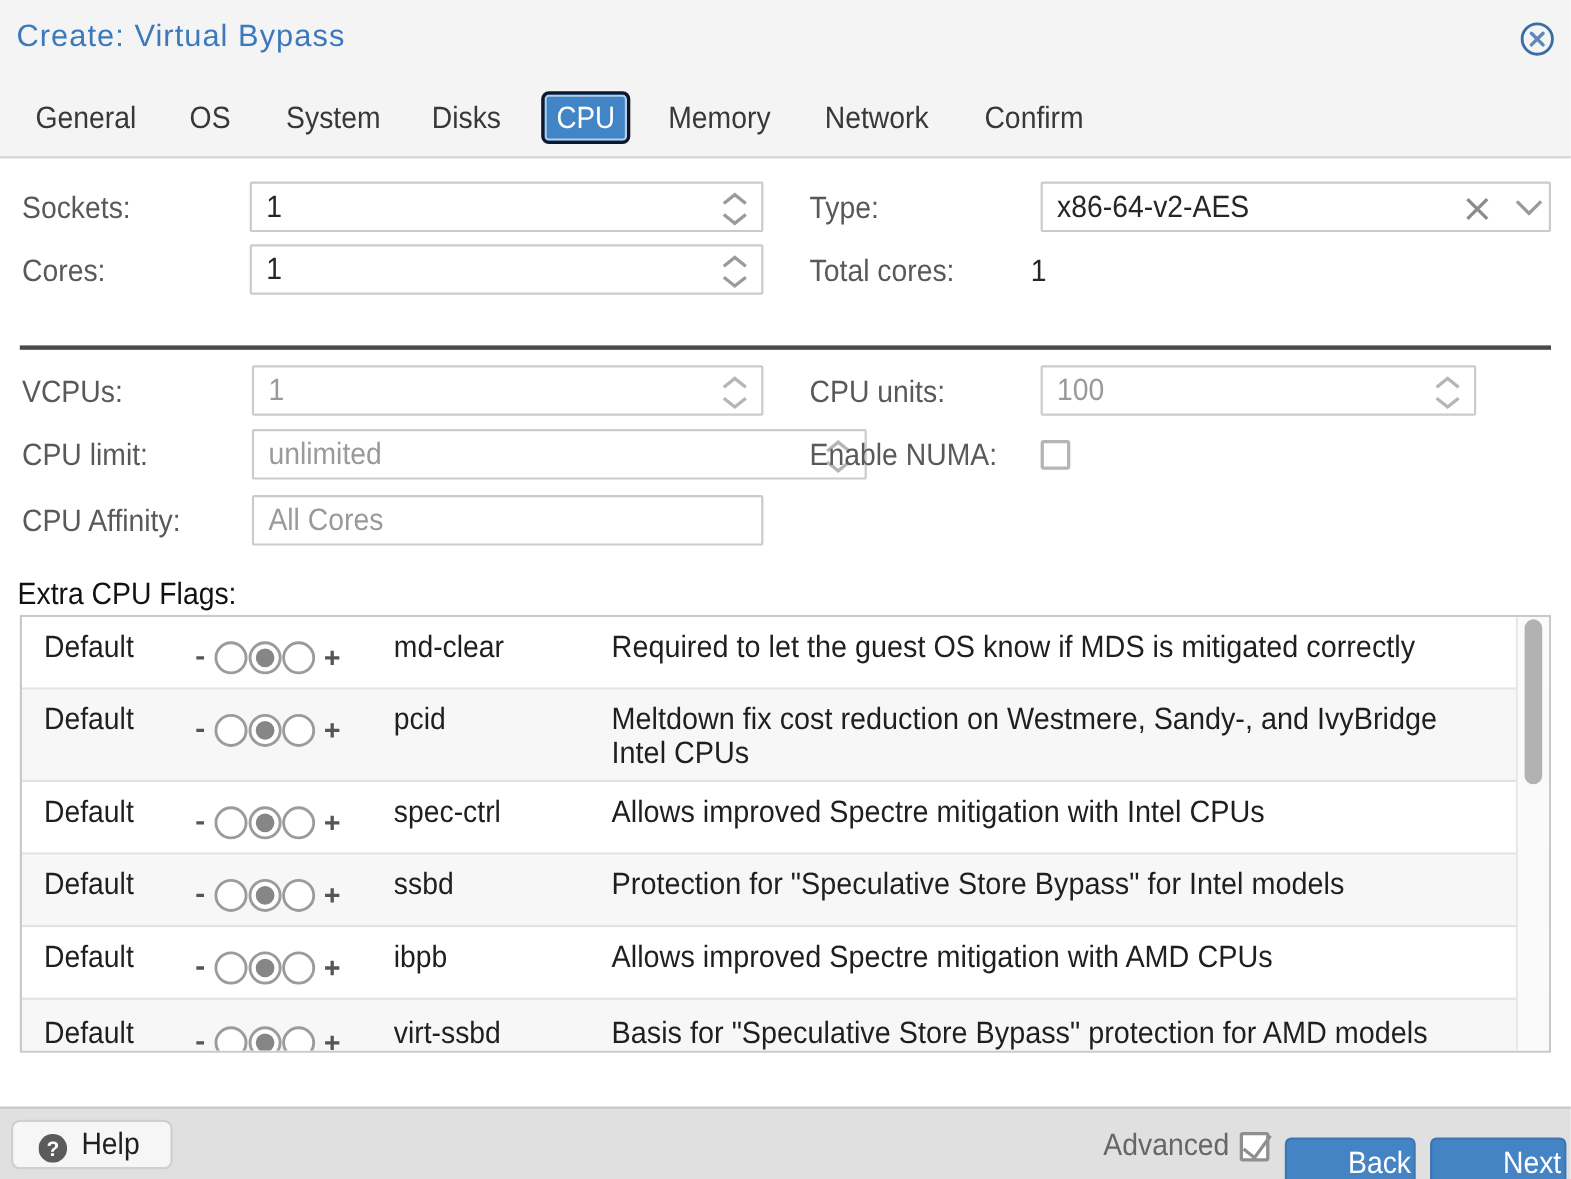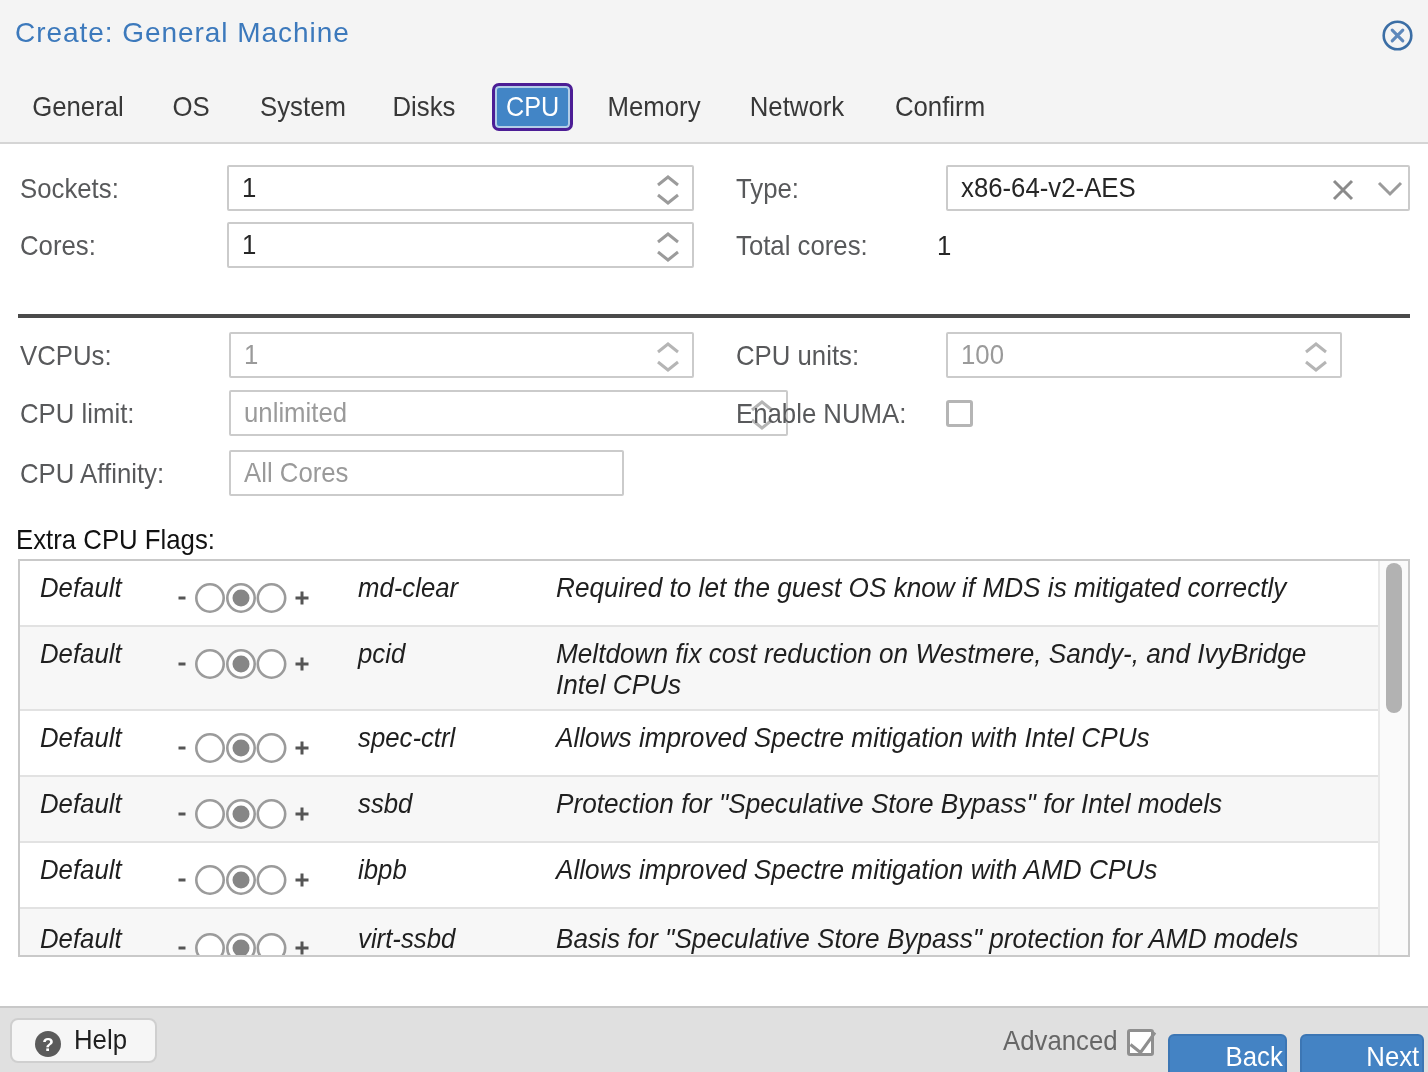--- a/index.html
+++ b/index.html
@@ -7,56 +7,56 @@
 body { font-family:"Liberation Sans", sans-serif; background:#fff; position:relative; font-size:28px; }
 .abs { position:absolute; }
 .tx { transform:scaleX(0.92); transform-origin:left center; white-space:nowrap; }
 
 
 .header { position:absolute; left:0; top:0; width:1428px; height:144px; background:#f4f4f4; border-bottom:2px solid #d5d5d5; }
 .title { position:absolute; left:15px; top:17px; font-size:28px; color:#3c79bc; letter-spacing:0.95px; white-space:nowrap; }
 
 
 .tab { position:absolute; top:91px; font-size:28px; color:#383838; white-space:nowrap; transform:translateX(-50%) scaleX(0.92); }
-.tabactive { position:absolute; left:492px; top:83px; width:81px; height:48px; background:#4285c6; border:3px solid #4c1d95; border-radius:7px; box-shadow:inset 0 0 0 2px rgba(255,255,255,0.6); color:#fff; font-size:28px; text-align:center; line-height:41px; }
+.tabactive { position:absolute; left:492px; top:83px; width:81px; height:48px; background:#4285c6; border:3px solid #0f172a; border-radius:7px; box-shadow:inset 0 0 0 2px rgba(255,255,255,0.6); color:#fff; font-size:28px; text-align:center; line-height:41px; }
 
 
 .lbl { position:absolute; font-size:28px; color:#58595b; white-space:nowrap; transform:scaleX(0.92); transform-origin:left center; }
 .field { position:absolute; height:46px; background:#fff; border:2px solid #cbcbcb; border-radius:2px; font-size:28px; color:#262626; line-height:41px; white-space:nowrap; }
 .field > .val { display:inline-block; margin-left:13px; transform:scaleX(0.92); transform-origin:left center; }
 .dis { color:#9a9a9a; }
 .spinner { position:absolute; right:6px; top:5px; }
 
 .divider { position:absolute; left:18px; top:314px; width:1392px; height:4px; background:#4a4a4a; }
 
 
 .cb { position:absolute; width:27px; height:27px; border:3px solid #b5b5b5; border-radius:3px; background:#fff; }
 
 
 .ftable { position:absolute; left:18px; top:559px; width:1392px; height:398px; border:2px solid #c9c9c9; background:#fff; overflow:hidden; }
-.frow { position:relative; width:100%; border-bottom:2px solid #e2e2e2; background:#fff;font-style:italic; }
+.frow { position:relative; width:100%; border-bottom:2px solid #e2e2e2; background:#fff; }
 .frow.alt { background:#f7f7f7; }
 .fdef { position:absolute; left:20px; top:11px; font-size:28px; color:#1f1f1f; transform:scaleX(0.92); transform-origin:left center; white-space:nowrap; }
 .fname { position:absolute; left:338px; top:11px; font-size:28px; color:#1f1f1f; transform:scaleX(0.92); transform-origin:left center; white-space:nowrap; }
 .fdesc { position:absolute; left:536px; top:11px; width:860px; font-size:28px; color:#1f1f1f; line-height:31px; transform:scaleX(0.935); transform-origin:left top; }
 .slider3 { position:absolute; left:142px; top:17px; }
 
 
 .sbtrack { position:absolute; right:0; top:0; width:30px; height:394px; background:#fafafa; border-left:2px solid #e8e8e8; }
 .sbthumb { position:absolute; left:6px; top:2px; width:16px; height:150px; background:#b2b2b2; border-radius:8px; }
 
 
 .toolbar { position:absolute; left:0; top:1006px; width:1428px; height:66px; background:#e0e0e0; border-top:2px solid #c8c8c8; }
 .helpbtn { position:absolute; left:10px; top:10px; width:147px; height:45px; background:#f6f6f6; border:2px solid #cfcfcf; border-radius:8px; }
 .bluebtn { position:absolute; top:26px; height:47px; background:#4483c4; border:2px solid #3c76b4; border-radius:6px; color:#fff; font-size:28px; text-align:right; line-height:42px; }
 </style>
 </head>
 <body>
 <div class="header"></div>
-<div class="title">Create: General Machine</div>
+<div class="title">Create: Virtual Bypass</div>
 <svg class="abs" style="left:1382px;top:20px" width="31" height="31" viewBox="0 0 31 31">
   <circle cx="15.5" cy="15.5" r="13.8" fill="none" stroke="#3b6ea5" stroke-width="2.6"></circle>
   <path d="M10.2 10.2 L20.8 20.8 M20.8 10.2 L10.2 20.8" stroke="#5e88bb" stroke-width="3.1" stroke-linecap="round"></path>
 </svg>
 
 <div class="tab" style="left:78px">General</div>
 <div class="tab" style="left:191px">OS</div>
 <div class="tab" style="left:303px">System</div>
 <div class="tab" style="left:424px">Disks</div>
 <div class="tabactive"><span style="display:inline-block;transform:scaleX(0.9)">CPU</span></div>
@@ -112,21 +112,21 @@
 <div class="field dis" style="left:229px;top:390px;width:559px"><span class="val">unlimited</span>
   <svg class="spinner" width="36" height="36" viewBox="0 0 36 36">
       <path d="M8 13 L18 5 L28 13" fill="none" stroke="#b5b5b5" stroke-width="3"></path>
       <path d="M8 23 L18 31 L28 23" fill="none" stroke="#b5b5b5" stroke-width="3"></path>
     </svg>
 </div>
 <div class="lbl" style="left:736px;top:398px">Enable NUMA:</div>
 <div class="cb" style="left:946px;top:400px"></div>
 
 <div class="lbl" style="left:20px;top:458px">CPU Affinity:</div>
-<div class="field dis" style="left:229px;top:450px;width:395px"><span class="val">All Cores</span></div>
+<div class="field dis" style="left:229px;top:450px;width:465px"><span class="val">All Cores</span></div>
 
 <div class="lbl" style="left:16px;top:524px;color:#111">Extra CPU Flags:</div>
 
 <div class="ftable">
   <div class="frow" style="height:66px">
     <div class="fdef">Default</div>
     <svg class="slider3" width="160" height="40" viewBox="0 0 160 40">
       <path d="M16.5 20 L23.5 20" stroke="#555" stroke-width="3"></path>
       <circle cx="48" cy="20" r="13.7" fill="#fff" stroke="#9b9b9b" stroke-width="2.6"></circle>
       <circle cx="79" cy="20" r="13.7" fill="#fff" stroke="#9b9b9b" stroke-width="2.6"></circle>

